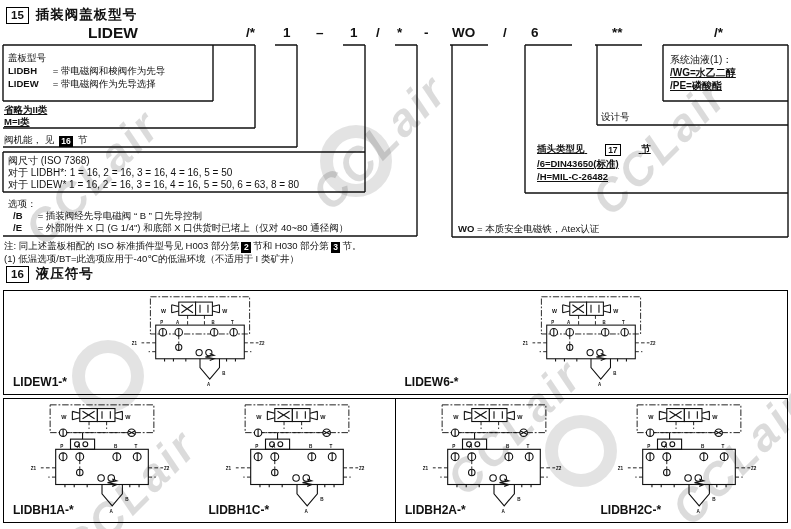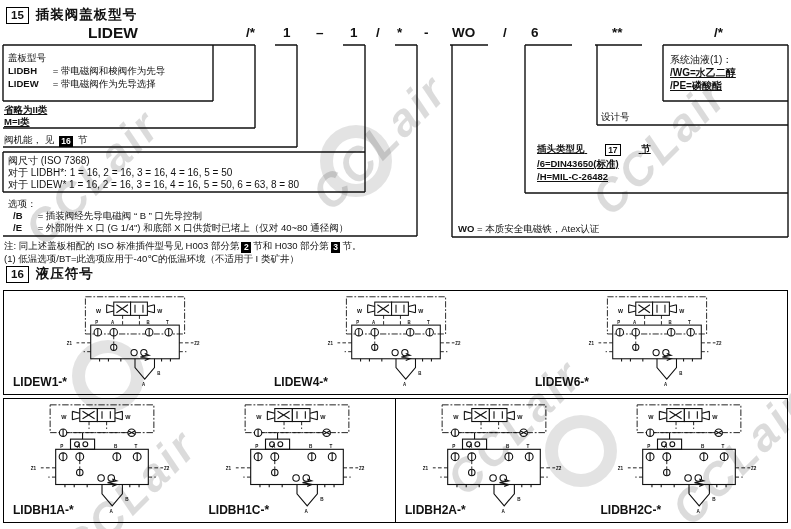--- a/index.html
+++ b/index.html
@@ -256,26 +256,20 @@
     <div class="cell">
       <svg class="sym" width="142" height="93">
           <use href="#sym-lidew"></use>
         </svg>
       <span class="clabel">LIDEW1-*</span>
     </div>
     <div class="cell">
       <svg class="sym" width="142" height="93">
           <use href="#sym-lidew"></use>
         </svg>
-      <span class="clabel">LIDEW4-*</span>
-    </div>
-    <div class="cell">
-      <svg class="sym" width="142" height="93">
-          <use href="#sym-lidew"></use>
-        </svg>
       <span class="clabel">LIDEW6-*</span>
     </div>
   </div>
 
   <div class="symrow row2">
     <div class="half first">
       <div class="cell">
         <svg class="sym" width="150" height="113">
             <use href="#sym-lidbh"></use>
           </svg>

